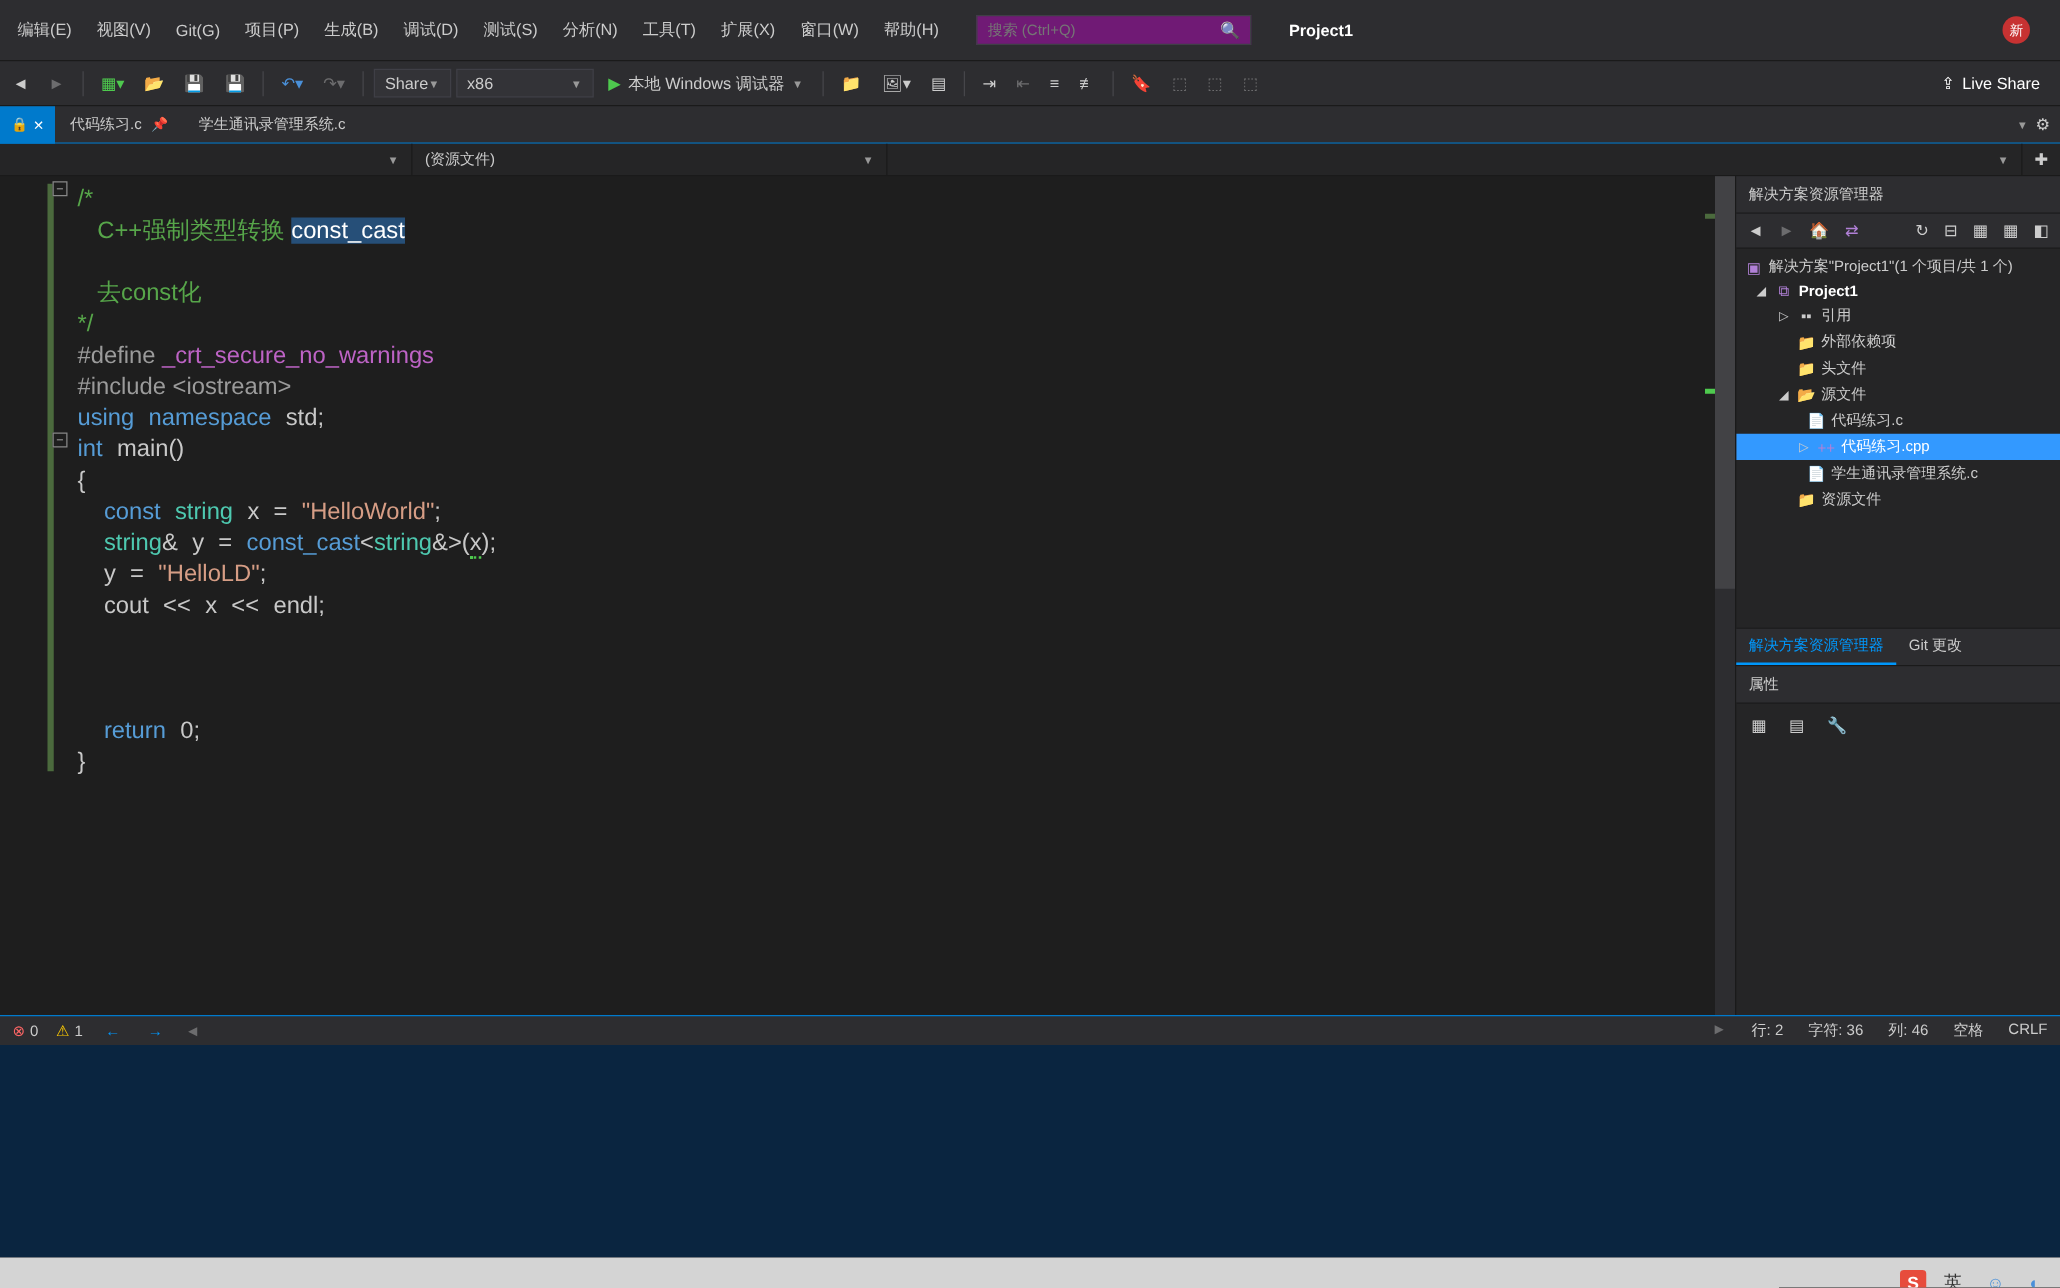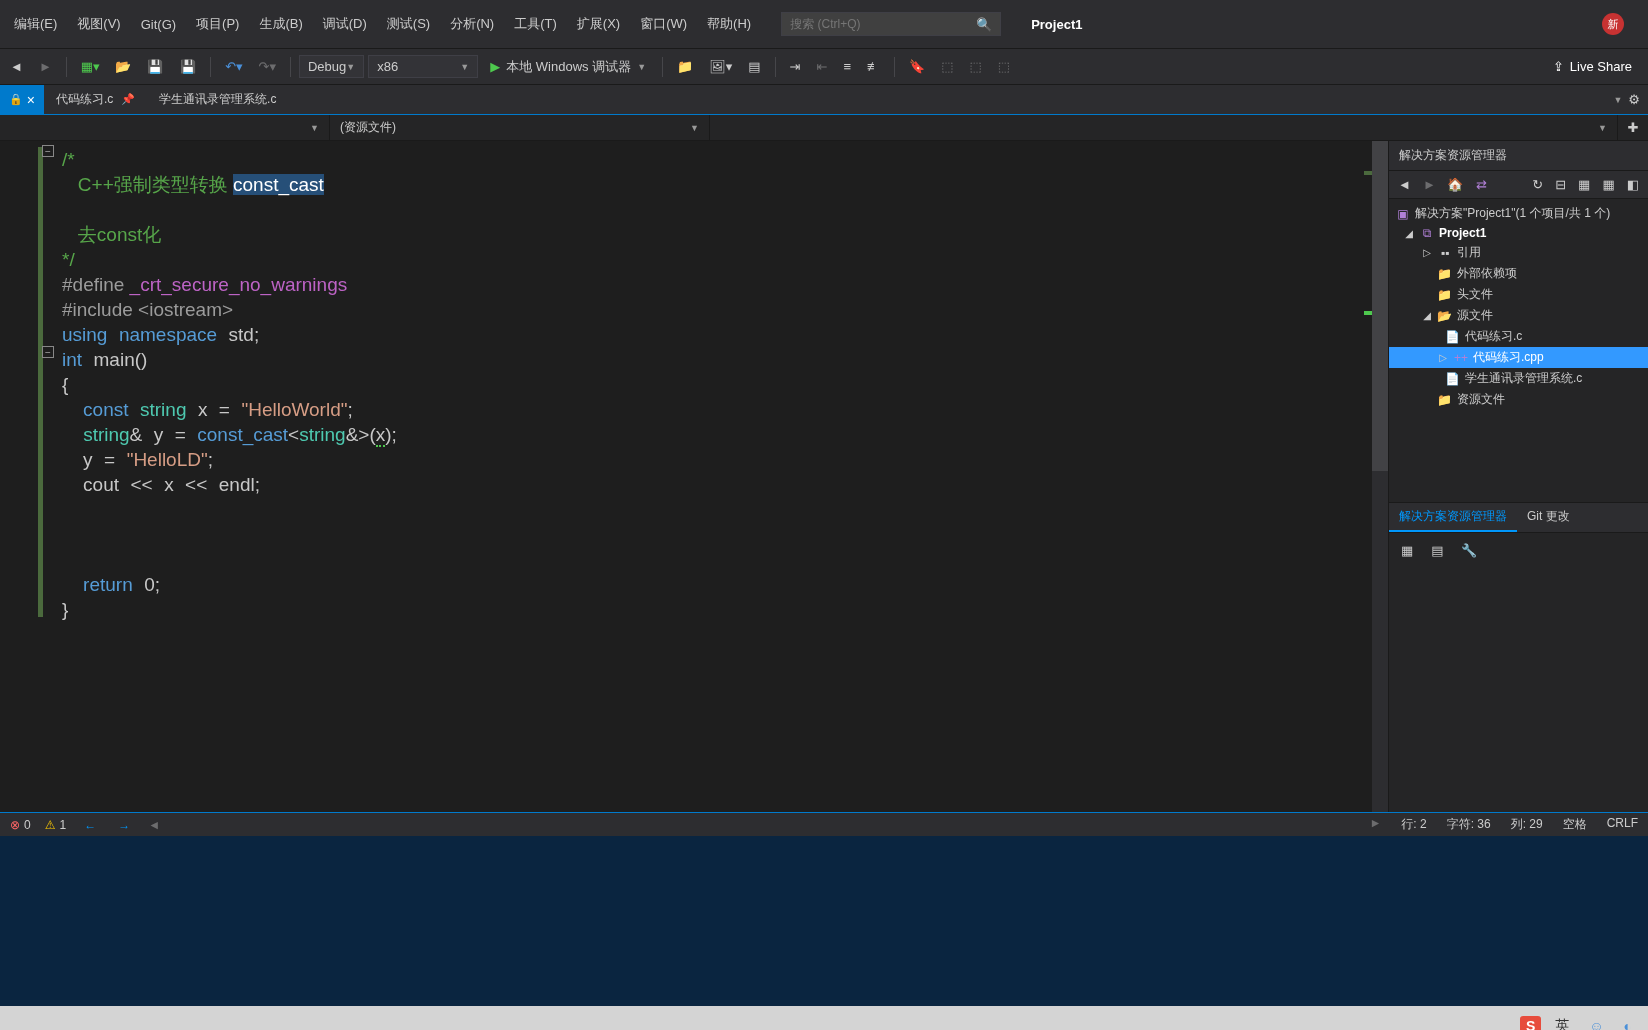--- a/index.html
+++ b/index.html
@@ -1,21 +1,21 @@
 <!DOCTYPE html>
 <html><head>
 <meta charset="utf-8">
 <style>
 * { margin: 0; padding: 0; box-sizing: border-box; font-family: "Microsoft YaHei", sans-serif; }
 body { background: #1e1e1e; color: #ccc; font-size: 13px; overflow: hidden; width: 1648px; height: 1030px; }
 
 
 .menubar { background: #2d2d30; height: 49px; display: flex; align-items: center; padding: 0 4px; border-bottom: 1px solid #1a1a1a; }
 .menu-item { padding: 6px 10px; cursor: pointer; font-size: 13px; }
-.search-box { margin-left: 20px; background: #404040; width: 220px; height: 24px; display: flex; align-items: center; padding: 0 8px; border: 1px solid #3f3f46; }
+.search-box { margin-left: 20px; background: #701a75; width: 220px; height: 24px; display: flex; align-items: center; padding: 0 8px; border: 1px solid #3f3f46; }
 .search-box input { background: transparent; border: none; color: #999; outline: none; flex: 1; font-size: 12px; }
 .search-icon { color: #ccc; font-size: 13px; }
 .project-name { margin-left: 30px; font-weight: bold; color: #fff; }
 .badge-new { margin-left: auto; margin-right: 20px; background: #c73232; color: #fff; border-radius: 50%; width: 22px; height: 22px; display: flex; align-items: center; justify-content: center; font-size: 11px; }
 
 
 .toolbar { background: #2d2d30; height: 36px; display: flex; align-items: center; padding: 0 4px; gap: 4px; border-bottom: 1px solid #1a1a1a; }
 .tool-btn { padding: 4px 6px; cursor: pointer; color: #ccc; display: flex; align-items: center; gap: 2px; }
 .tool-sep { width: 1px; height: 20px; background: #46464a; margin: 0 4px; }
 .tool-dropdown { background: #333337; border: 1px solid #3f3f46; padding: 3px 8px; min-width: 60px; display: flex; align-items: center; justify-content: space-between; cursor: pointer; }
@@ -128,21 +128,21 @@
   <div class="tool-sep"></div>
   <div class="tool-btn" style="color:#4ec94e">▦▾</div>
   <div class="tool-btn" style="color:#d8a33e">📂</div>
   <div class="tool-btn" style="color:#4a90d9">💾</div>
   <div class="tool-btn" style="color:#4a90d9">💾</div>
   <div class="tool-sep"></div>
   <div class="tool-btn" style="color:#4a90d9">↶▾</div>
   <div class="tool-btn" style="opacity:.4">↷▾</div>
   <div class="tool-sep"></div>
   <div class="tool-dropdown">
-    <span>Debug</span>
+    <span>Share</span>
       <span class="dropdown-arrow">▼</span>
   </div>
   <div class="tool-dropdown wide">
     <span>x86</span>
       <span class="dropdown-arrow">▼</span>
   </div>
   <div class="run-btn">
     <span class="play-icon">▶</span>
     <span>本地 Windows 调试器</span>
     <span class="dropdown-arrow">▼</span>
@@ -299,20 +299,21 @@
           <span class="tree-icon" style="color:#d8a33e">📁</span>
           <span class="tree-label">资源文件</span>
         </div>
       </div>
       <div class="panel-tabs">
         <div class="panel-tab active">解决方案资源管理器</div>
         <div class="panel-tab">Git 更改</div>
       </div>
     </div>
     <div class="props-panel" style="height:280px">
+      <div class="panel-header">属性</div>
       <div class="props-body">
         <span class="tool-btn">▦</span>
         <span class="tool-btn">▤</span>
         <span class="tool-btn">🔧</span>
       </div>
     </div>
   </div>
 </div>
 
 <div class="statusbar">
@@ -324,21 +325,21 @@
     <span class="warn-icon">⚠</span>
     <span>1</span>
   </div>
   <span class="nav-arrow">←</span>
   <span class="nav-arrow">→</span>
   <span style="opacity:.4">◄</span>
   <div class="status-right">
     <span style="opacity:.4">►</span>
     <span>行: 2</span>
     <span>字符: 36</span>
-    <span>列: 29</span>
+    <span>列: 46</span>
     <span>空格</span>
     <span>CRLF</span>
   </div>
 </div>
 
 <div class="bottom-area">
   <div class="bottom-blue"></div>
   <div class="taskbar">
     <span class="tray-item" style="background:#e74c3c;color:#fff;border-radius:3px;padding:2px 6px;font-weight:bold">S</span>
     <span class="tray-item" style="color:#333">英</span>

